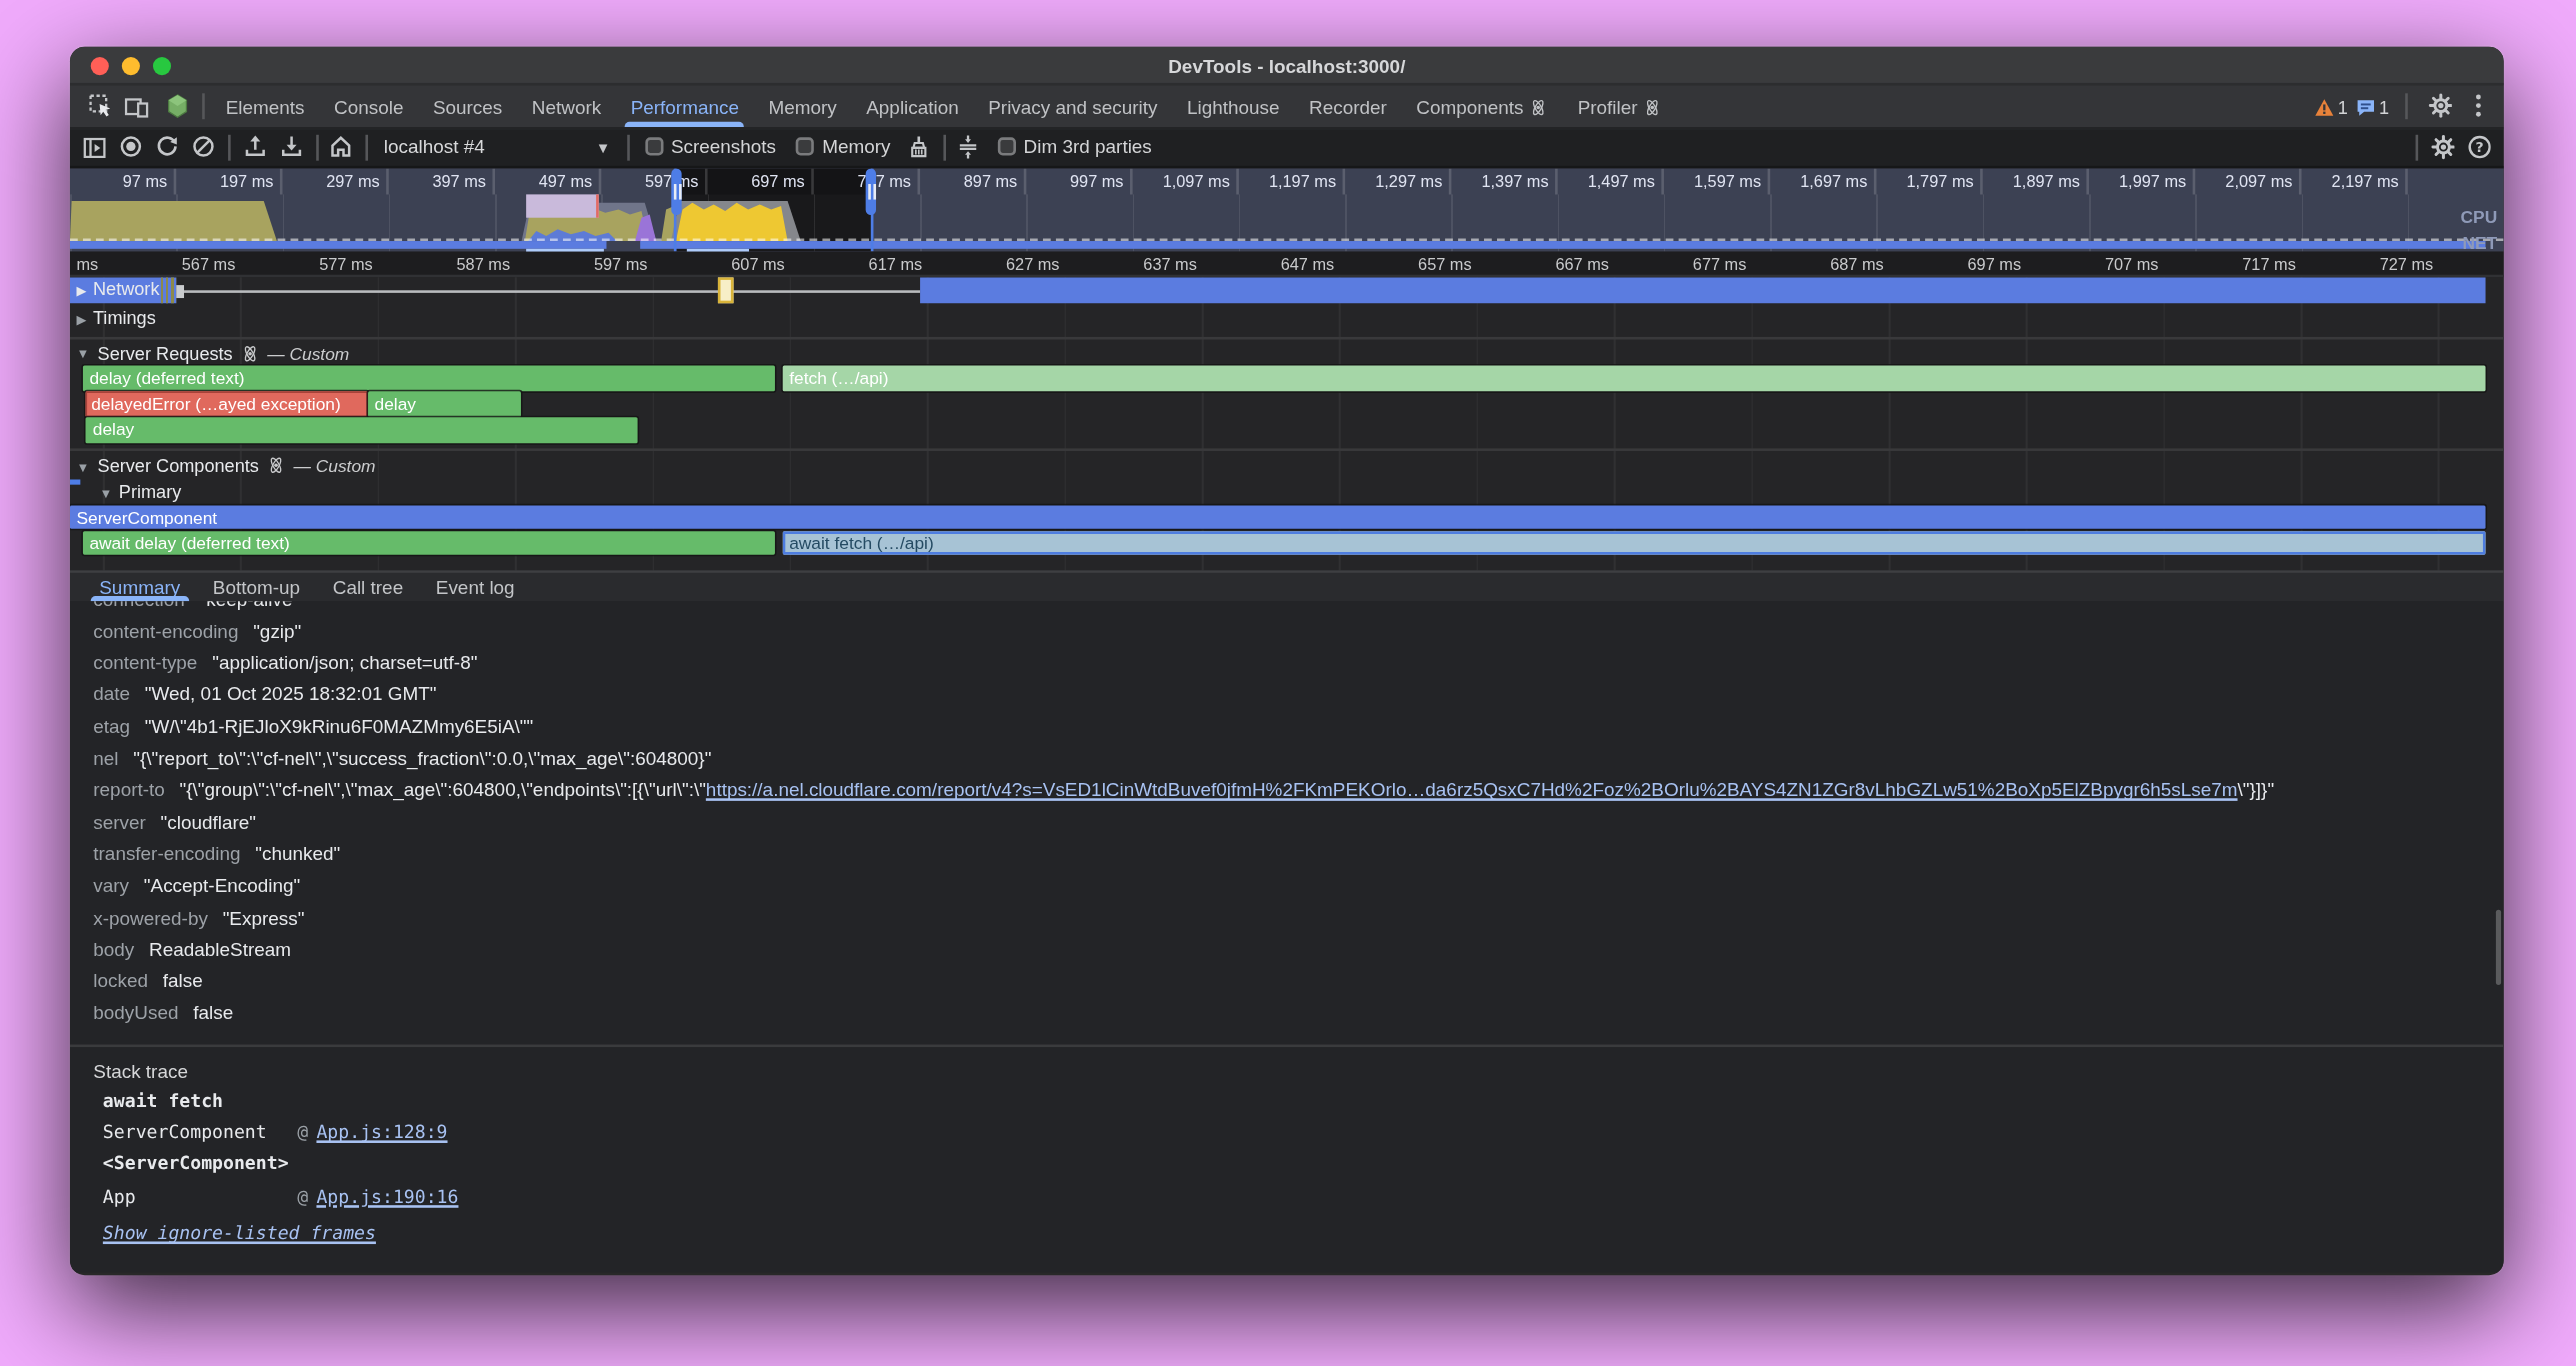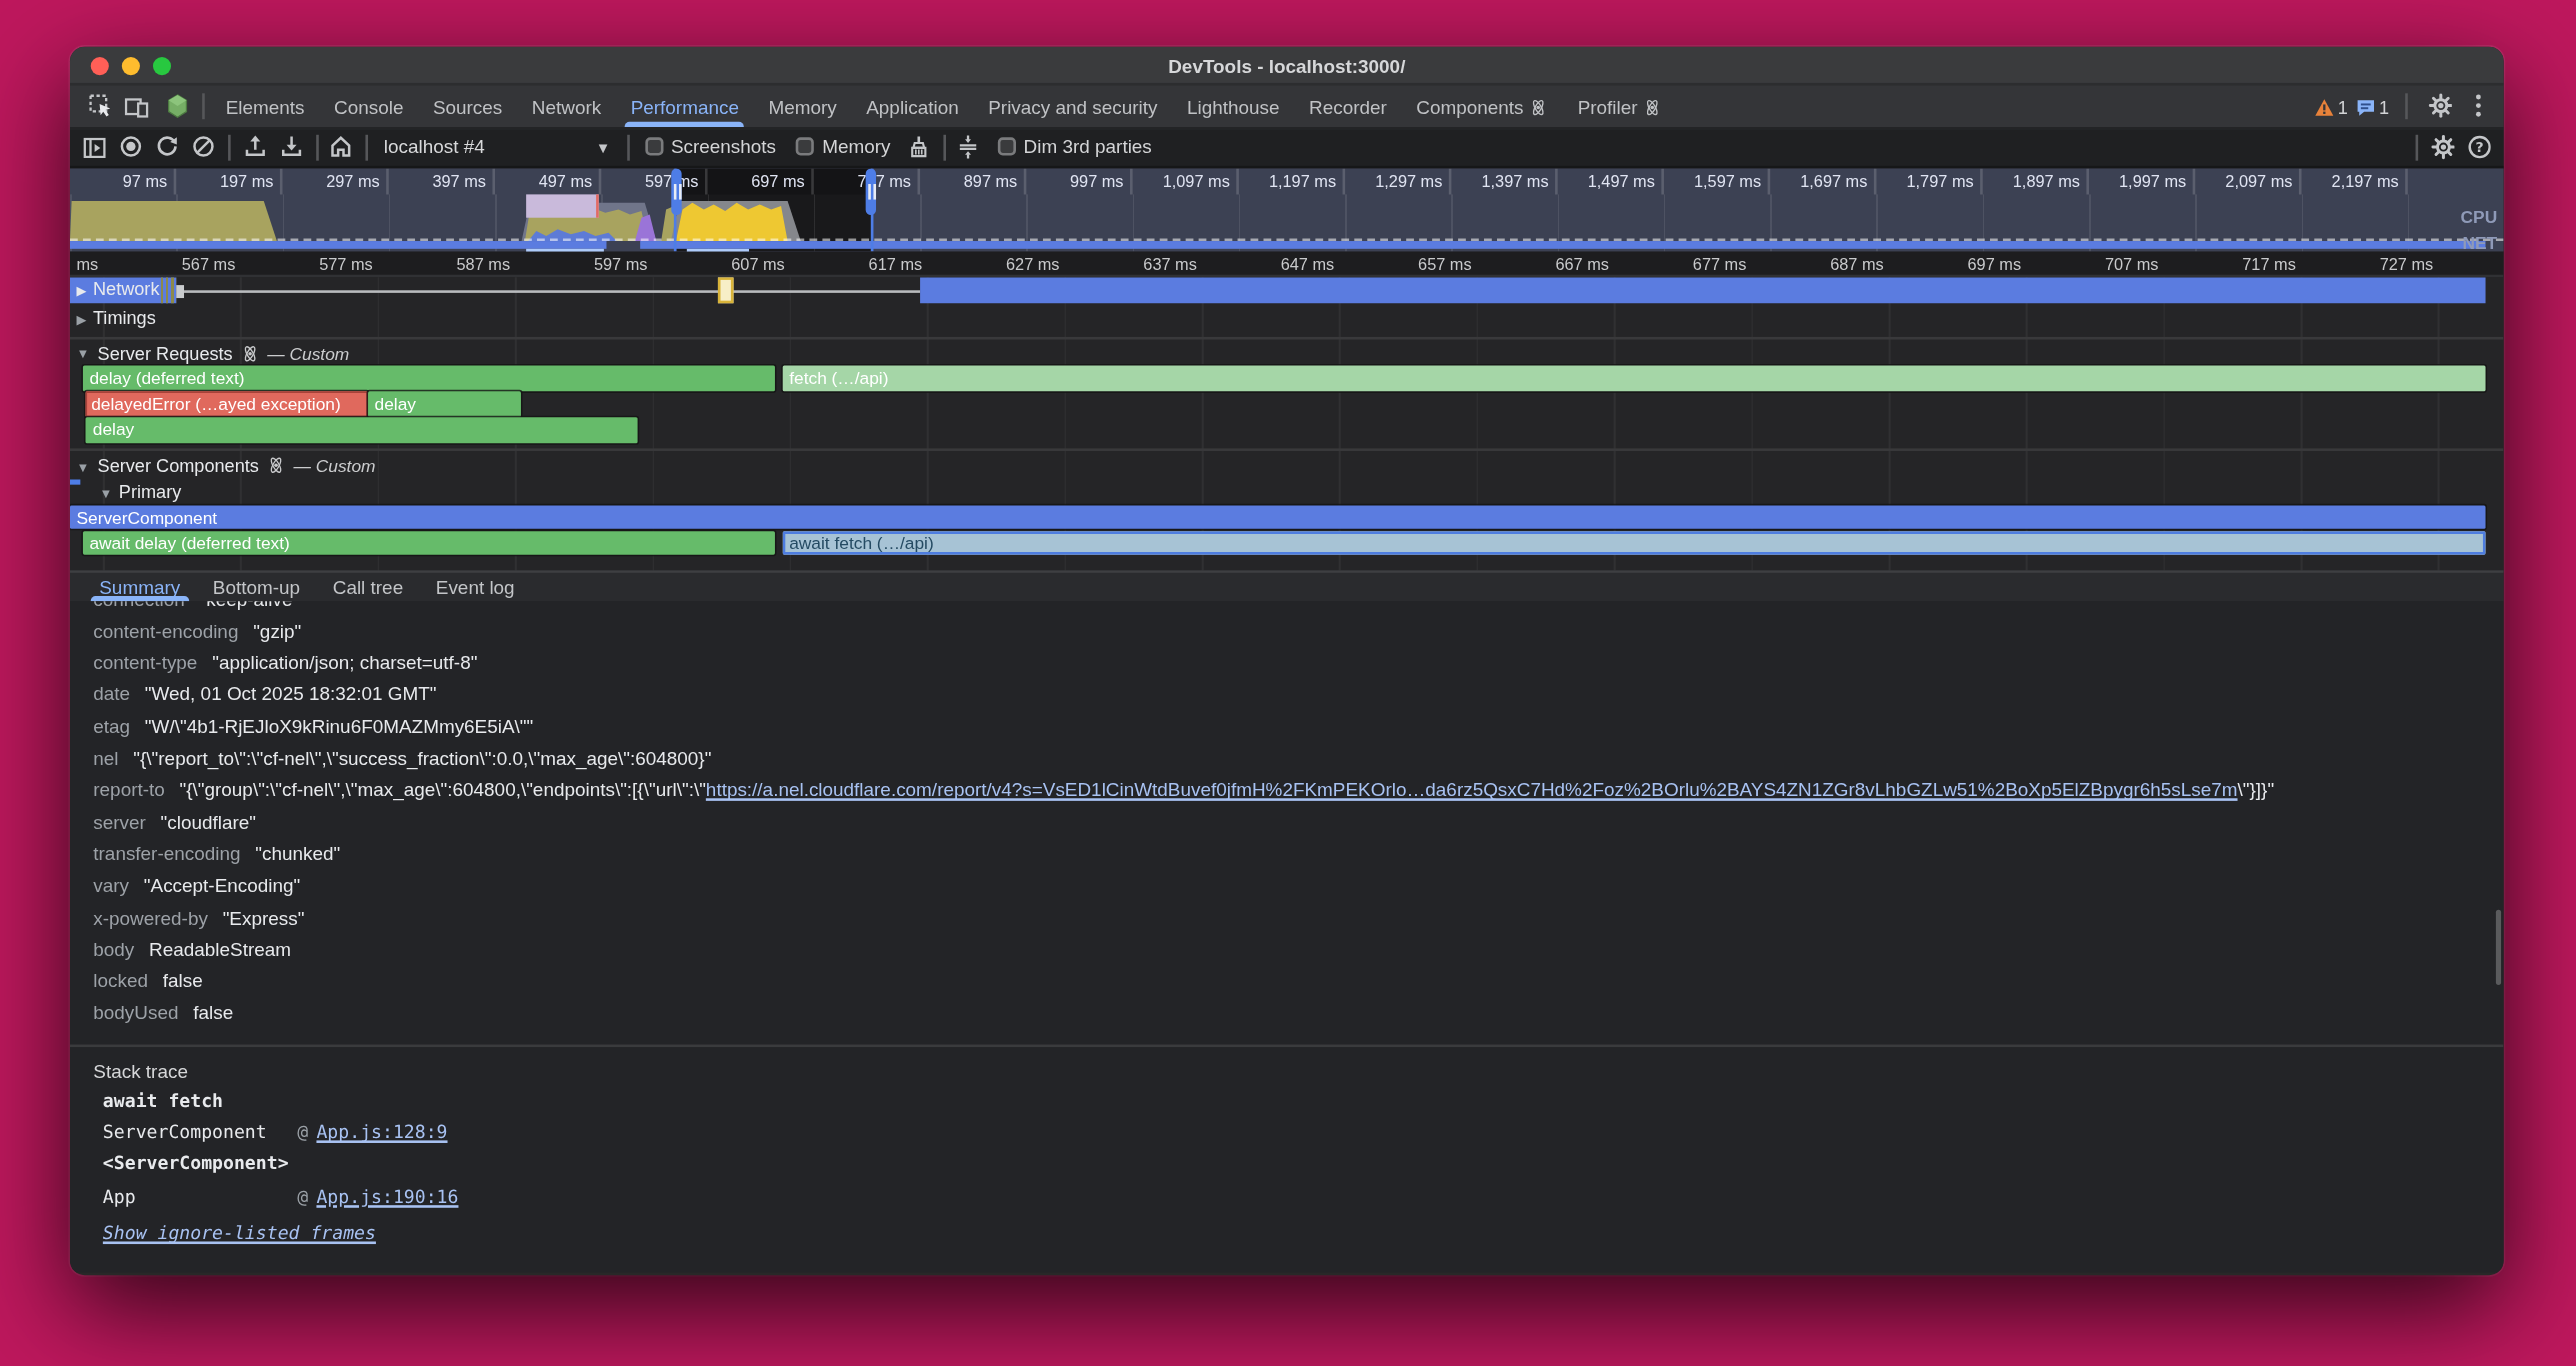--- a/index.html
+++ b/index.html
@@ -1,18 +1,18 @@
 <!DOCTYPE html>
 <html style="font-size:10px"><head>
 <meta charset="utf-8">
 <style>
   * { margin:0; padding:0; box-sizing:border-box; }
   html,body { background:#000; }
   body { font-family:"Liberation Sans", sans-serif; }
-  .viewport { width:2576px; height:1367px; background:#be185d; position:relative; overflow:hidden; }
+  .viewport { width:2576px; height:1367px; background:#f0abfc; position:relative; overflow:hidden; }
   .screen { width:994px; height:527px; transform:scale(2.5918); transform-origin:0 0; position:relative; }
 
   .window { position:absolute; left:27px; top:18px; width:939px; height:474px;
     background:#282828; border-radius:5.7px; overflow:hidden;
     box-shadow:0 12.7px 38px rgba(0,0,0,.75), 0 0 0 0.6px rgba(255,255,255,.09); }
 
   
   .titlebar { height:15px; background:#3a3b3d; position:relative; display:flex; align-items:center; justify-content:center; border-bottom:0.6px solid #2c2d2f; }
   .titlebar .title { font-size:7.3px; color:#d6d7d9; font-weight:bold; }
   .lights { position:absolute; left:7.6px; top:0; height:100%; display:flex; align-items:center; gap:5px; }

